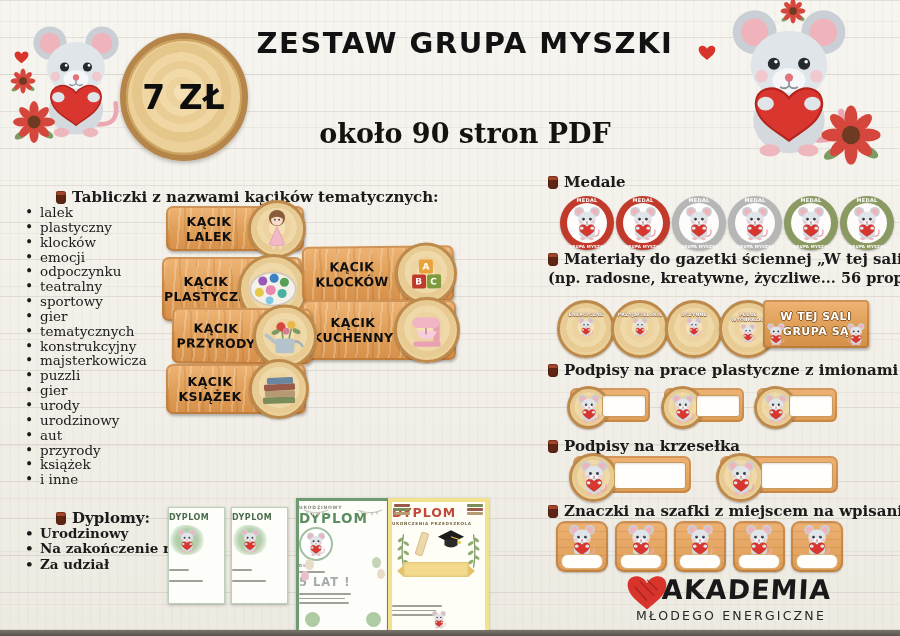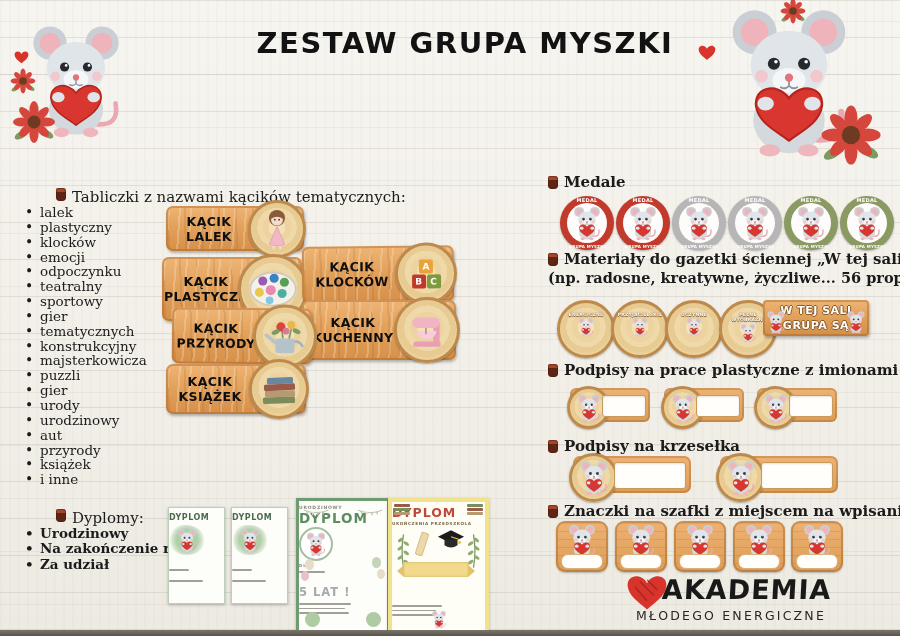--- a/index.html
+++ b/index.html
@@ -22,21 +22,21 @@
   .wood-disc{
     left:120px;top:33px;width:116px;height:116px;border-radius:50%;
     background:radial-gradient(circle at 48% 46%, #f4e0b2 0 9%, #ecd29c 9% 18%, #f1daa8 18% 27%, #e9cd95 27% 36%, #efd6a2 36% 46%, #e5c78c 46% 57%, #ecd099 57% 69%, #e0be7f 69% 81%, #d6ae68 81% 92%, #c3914f 92% 100%);
     border:6px solid #b5854a;box-shadow:0 2px 4px rgba(0,0,0,.25), inset 0 0 0 2px #cda45f;
     display:flex;align-items:center;justify-content:center;
   }
   .price{font-size:33px;letter-spacing:1px;color:#0d0d0d;}
 
   
   .heading{left:8px;top:170px;font-size:15px;font-weight:700;}
-  .sec-row{display:flex;align-items:flex-start;gap:6px;font-size:15px;font-weight:400;white-space:nowrap;padding-left:48px;}
+  .sec-row{display:flex;align-items:center;gap:6px;font-size:15px;font-weight:700;white-space:nowrap;padding-left:48px;}
   .bullet-ic{width:10px;height:13px;border-radius:2px 3px 4px 4px;flex:0 0 auto;
     background:linear-gradient(180deg,#a34529 0 28%,#5e2515 28%);box-shadow:inset 0 0 0 1px rgba(60,20,10,.4);}
   .tabliczki-row{left:8px;top:188px;}
   .corner-list{left:40px;top:205px;width:150px;margin:0;padding:0;list-style:none;}
   .corner-list li{position:relative;font-size:13.5px;line-height:14.85px;}
   .corner-list li::before{content:"\2022";position:absolute;left:-15px;font-size:14px;}
   .dyplomy-row{left:8px;top:509px;}
   .dyplomy-list{left:40px;top:526px;margin:0;padding:0;list-style:none;}
   .dyplomy-list li{position:relative;font-size:13.5px;line-height:15.3px;font-weight:600;}
   .dyplomy-list li::before{content:"\2022";position:absolute;left:-15px;}
@@ -63,21 +63,21 @@
   
   .sec-head{position:absolute;display:flex;align-items:center;gap:6px;font-size:15px;font-weight:700;white-space:nowrap;}
   .sec-sub{position:absolute;font-size:14.5px;font-weight:700;white-space:nowrap;}
   .medal{position:absolute;top:196px;width:54px;height:54px;border-radius:50%;box-shadow:0 1px 2px rgba(0,0,0,.3);}
   .medal-inner{position:absolute;inset:7px;border-radius:50%;background:#fdfcfa;display:flex;align-items:center;justify-content:center;}
   .medal-top{position:absolute;top:1px;left:0;right:0;text-align:center;font-size:5px;color:#fff;letter-spacing:.3px;}
   .medal-bot{position:absolute;bottom:1px;left:0;right:0;text-align:center;font-size:4px;color:#fff;letter-spacing:.2px;}
   .badge{position:absolute;top:300px;width:52px;height:52px;display:flex;flex-direction:column;align-items:center;}
   .badge-label{margin-top:9px;width:88%;text-align:center;font-size:4.6px;line-height:5.4px;color:#fff;
     text-shadow:0 0 1px #7a4a1e, 0 1px 1px #7a4a1e;letter-spacing:.2px;}
-  .banner{position:absolute;left:763px;top:300px;width:106px;height:36px;border-radius:4px;
+  .banner{position:absolute;left:763px;top:300px;width:106px;height:48px;border-radius:4px;
     background:linear-gradient(180deg,#efb475,#dd9c54 60%,#d28f47);
     box-shadow:inset 0 0 0 2px rgba(150,90,35,.35), 1px 2px 3px rgba(0,0,0,.28);
     display:flex;flex-direction:column;align-items:center;justify-content:center;gap:2px;}
   .banner-line{font-size:11px;letter-spacing:.5px;color:#fff;
     text-shadow:-1px 0 #8a5a28,1px 0 #8a5a28,0 -1px #8a5a28,0 1px #8a5a28;}
   .plabel{position:absolute;top:388px;width:80px;height:34px;border-radius:6px;
     background:linear-gradient(180deg,#eeb273,#dd9c55);box-shadow:inset 0 0 0 2px rgba(150,90,35,.3);}
   .plabel .mslice{position:absolute;left:-3px;top:-2px;width:37px;height:37px;display:flex;align-items:center;justify-content:center;}
   .win{position:absolute;background:#fffefb;border:1px solid #c89a5e;border-radius:3px;box-shadow:inset 0 1px 2px rgba(0,0,0,.12);}
   .plabel .win{right:4px;top:7px;width:42px;height:20px;}
@@ -101,21 +101,21 @@
   .splash{width:36px;height:30px;margin-top:3px;border-radius:45% 55% 50% 50%;
     background:radial-gradient(circle at 50% 50%, rgba(151,191,140,.75) 0 45%, rgba(151,191,140,.35) 65%, transparent 75%);
     display:flex;align-items:center;justify-content:center;}
   .tline{background:#a0a098;border-radius:1px;height:2px;}
   .dip-g{left:296px;top:498px;width:88px;height:127px;border:3px solid #6f9b72;padding-top:4px;}
   .dip-g .dtop{font-size:4.5px;letter-spacing:.8px;color:#8a8a80;}
   .dip-g .dtitle{font-size:13.5px;letter-spacing:1px;color:#5d8c60;}
   .mring{width:30px;height:30px;border-radius:50%;border:2px solid #a3bfa3;background:#fff;
     display:flex;align-items:center;justify-content:center;margin-top:1px;}
   .dla{font-size:4px;letter-spacing:1px;color:#8a8a80;margin-top:2px;}
-  .big5{font-size:11.5px;letter-spacing:1px;color:#a4aaae;margin-top:12px;}
+  .big5{font-size:11.5px;letter-spacing:1px;color:#a4aaae;margin-top:2px;}
   .gdot{position:absolute;width:15px;height:15px;border-radius:50%;background:#aecba4;bottom:5px;}
   .balloon{position:absolute;border-radius:50%;}
   .dip-y{left:388px;top:498px;width:93px;height:126px;border:4px solid #f1e38e;background:#fffef6;padding-top:3px;}
   .dip-y .dtitle{font-size:12.5px;letter-spacing:1px;color:#bf4a3a;}
   .dip-y .dsub{font-size:4.2px;letter-spacing:.6px;color:#7c6a4a;margin-top:1px;}
   .ybanner{position:absolute;left:11px;top:60px;width:66px;height:15px;background:#f2d98c;border-radius:2px;box-shadow:inset 0 0 3px rgba(160,120,40,.4);}
   .ybanner::before,.ybanner::after{content:"";position:absolute;top:3px;border-top:6px solid transparent;border-bottom:6px solid transparent;}
   .ybanner::before{left:-6px;border-right:7px solid #e4c26a;}
   .ybanner::after{right:-6px;border-left:7px solid #e4c26a;}
   .bookstack{position:absolute;top:2px;width:16px;height:12px;display:flex;flex-direction:column;gap:1px;}
@@ -254,21 +254,25 @@
     <svg class="abs" style="left:-12px;top:80px" width="44" height="44">
         <use href="#sym-flower"></use>
       </svg>
     <svg class="abs" style="left:-14px;top:48px" width="26" height="26" viewBox="0 0 44 44">
         <use href="#sym-flower"></use>
       </svg>
     <svg class="abs" style="left:-10px;top:30px" width="15" height="14" viewBox="0 0 24 22">
         <use href="#sym-heart"></use>
       </svg>
   </div>
+  <div class="abs wood-disc">
+    <span class="ck price">7 ZŁ</span>
+  </div>
   <div class="abs ck title1">ZESTAW GRUPA MYSZKI</div>
+  <div class="abs subtitle">około 90 stron PDF</div>
   <div class="abs" style="left:714px;top:2px;width:160px;height:160px;">
     <svg width="150" height="158" viewBox="0 0 100 115">
         <use href="#sym-mouse"></use>
       </svg>
     <svg class="abs" style="right:-8px;bottom:-4px" width="62" height="62" viewBox="0 0 44 44">
         <use href="#sym-flower"></use>
       </svg>
     <svg class="abs" style="left:66px;top:-4px" width="26" height="26" viewBox="0 0 44 44">
         <use href="#sym-flower"></use>
       </svg>

